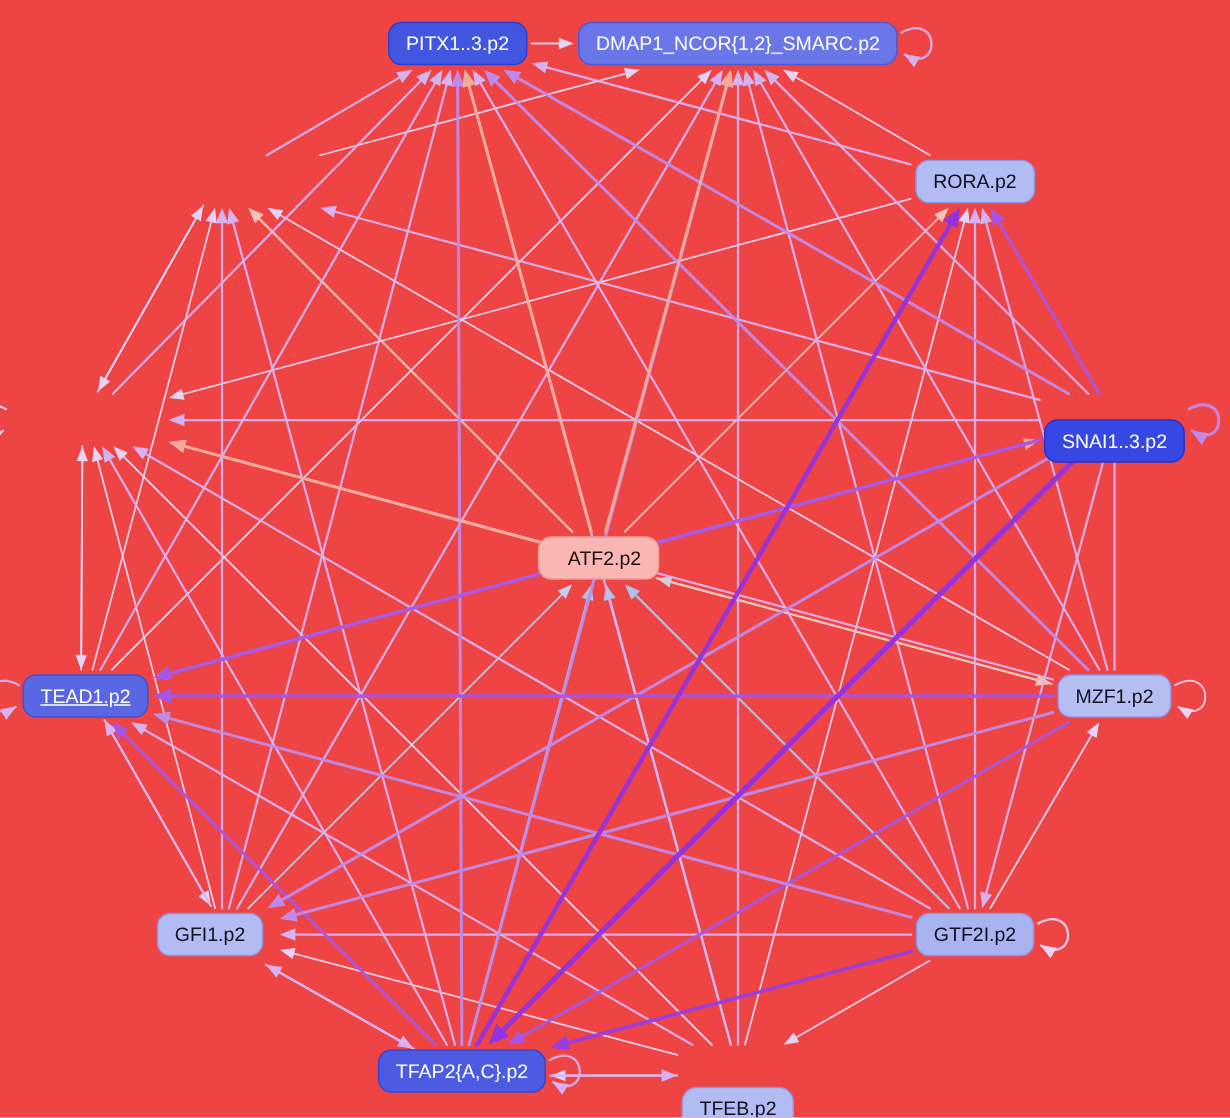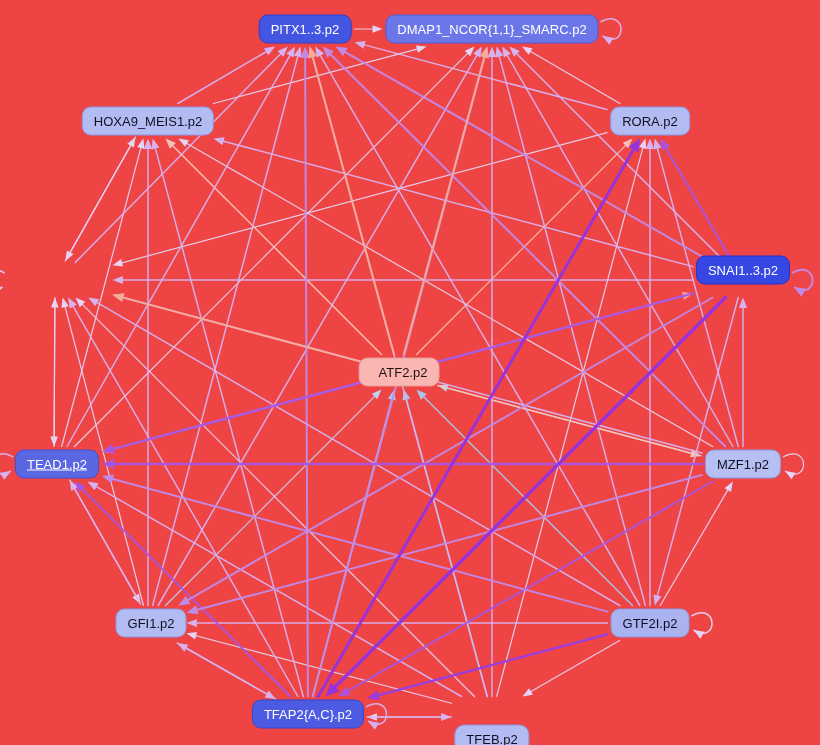--- a/index.html
+++ b/index.html
@@ -194,24 +194,23 @@
       <polygon points="11,471 4.191506169842398,479.8664768518677 -0.027359024663319076,472.83503486102484" fill="#d7b2f0"></polygon>
       <path d="M 691.5 616 C 718.5 601, 718.5 645, 693.5 630" fill="none" stroke="#e6d4f6" stroke-width="1.5" stroke-opacity="0.95"></path>
       <polygon points="693.5,630 704.5273590246633,631.8350348610248 700.3084938301575,638.8664768518678" fill="#e6d4f6"></polygon>
       <path d="M 366 707 C 393 692, 393 736, 368 721" fill="none" stroke="#d7b2f0" stroke-width="1.5" stroke-opacity="0.95"></path>
       <polygon points="368,721 379.0273590246633,722.8350348610248 374.8084938301576,729.8664768518678" fill="#d7b2f0"></polygon>
       <path d="M 783 457 C 810 442, 810 486, 785 471" fill="none" stroke="#e6d4f6" stroke-width="1.2" stroke-opacity="0.95"></path>
       <polygon points="785,471 795.461413693693,472.8453247761334 791.5512459524439,479.3622710115488" fill="#e6d4f6"></polygon>
     </svg>
 
 <div class="node" style="left: 305px; top: 29px; background: rgb(67, 86, 226); color: rgb(255, 255, 255); border-color: rgb(44, 62, 207);">PITX1..3.p2</div>
-    <div class="node" style="left: 492px; top: 29px; background: rgb(107, 119, 232); color: rgb(255, 255, 255); border-color: rgb(77, 90, 214);">DMAP1_NCOR{1,1}_SMARC.p2</div>
-    <div class="node" style="left: 148px; top: 121px; background: rgb(179, 188, 242); color: rgb(16, 16, 32); border-color: rgb(141, 151, 228);">HOXA9_MEIS1.p2</div>
+    <div class="node" style="left: 492px; top: 29px; background: rgb(107, 119, 232); color: rgb(255, 255, 255); border-color: rgb(77, 90, 214);">DMAP1_NCOR{1,2}_SMARC.p2</div>
     <div class="node" style="left: 650px; top: 121px; background: rgb(179, 188, 242); color: rgb(16, 16, 32); border-color: rgb(141, 151, 228);">RORA.p2</div>
-    <div class="node" style="left: 743px; top: 270px; background: rgb(54, 71, 227); color: rgb(255, 255, 255); border-color: rgb(36, 51, 204);">SNAI1..3.p2</div>
+    <div class="node" style="left: 743px; top: 294px; background: rgb(54, 71, 227); color: rgb(255, 255, 255); border-color: rgb(36, 51, 204);">SNAI1..3.p2</div>
     <div class="node" style="left: 399px; top: 372px; background: rgb(249, 182, 178); color: rgb(32, 16, 16); border-color: rgb(234, 155, 150); padding-left: 19px;">ATF2.p2</div>
     <div class="node" style="left: 57px; top: 464px; background: rgb(90, 103, 227); color: rgb(255, 255, 255); border-color: rgb(66, 80, 210); text-decoration: underline;">TEAD1.p2</div>
     <div class="node" style="left: 743px; top: 464px; background: rgb(182, 191, 242); color: rgb(16, 16, 32); border-color: rgb(141, 151, 228);">MZF1.p2</div>
-    <div class="node" style="left: 151px; top: 623px; background: rgb(179, 188, 242); color: rgb(16, 16, 32); border-color: rgb(141, 151, 228); text-align: right;">GFI1.p2</div>
+    <div class="node" style="left: 140px; top: 623px; background: rgb(179, 188, 242); color: rgb(16, 16, 32); border-color: rgb(141, 151, 228); text-align: right;">GFI1.p2</div>
     <div class="node" style="left: 650px; top: 623px; background: rgb(169, 179, 239); color: rgb(16, 16, 32); border-color: rgb(141, 151, 228);">GTF2I.p2</div>
     <div class="node" style="left: 308px; top: 714px; background: rgb(77, 91, 226); color: rgb(255, 255, 255); border-color: rgb(53, 69, 208);">TFAP2{A,C}.p2</div>
     <div class="node" style="left: 492px; top: 739px; background: rgb(179, 188, 242); color: rgb(16, 16, 32); border-color: rgb(141, 151, 228); border-radius: 10px;">TFEB.p2</div>
   </div>
 
 </body></html>

